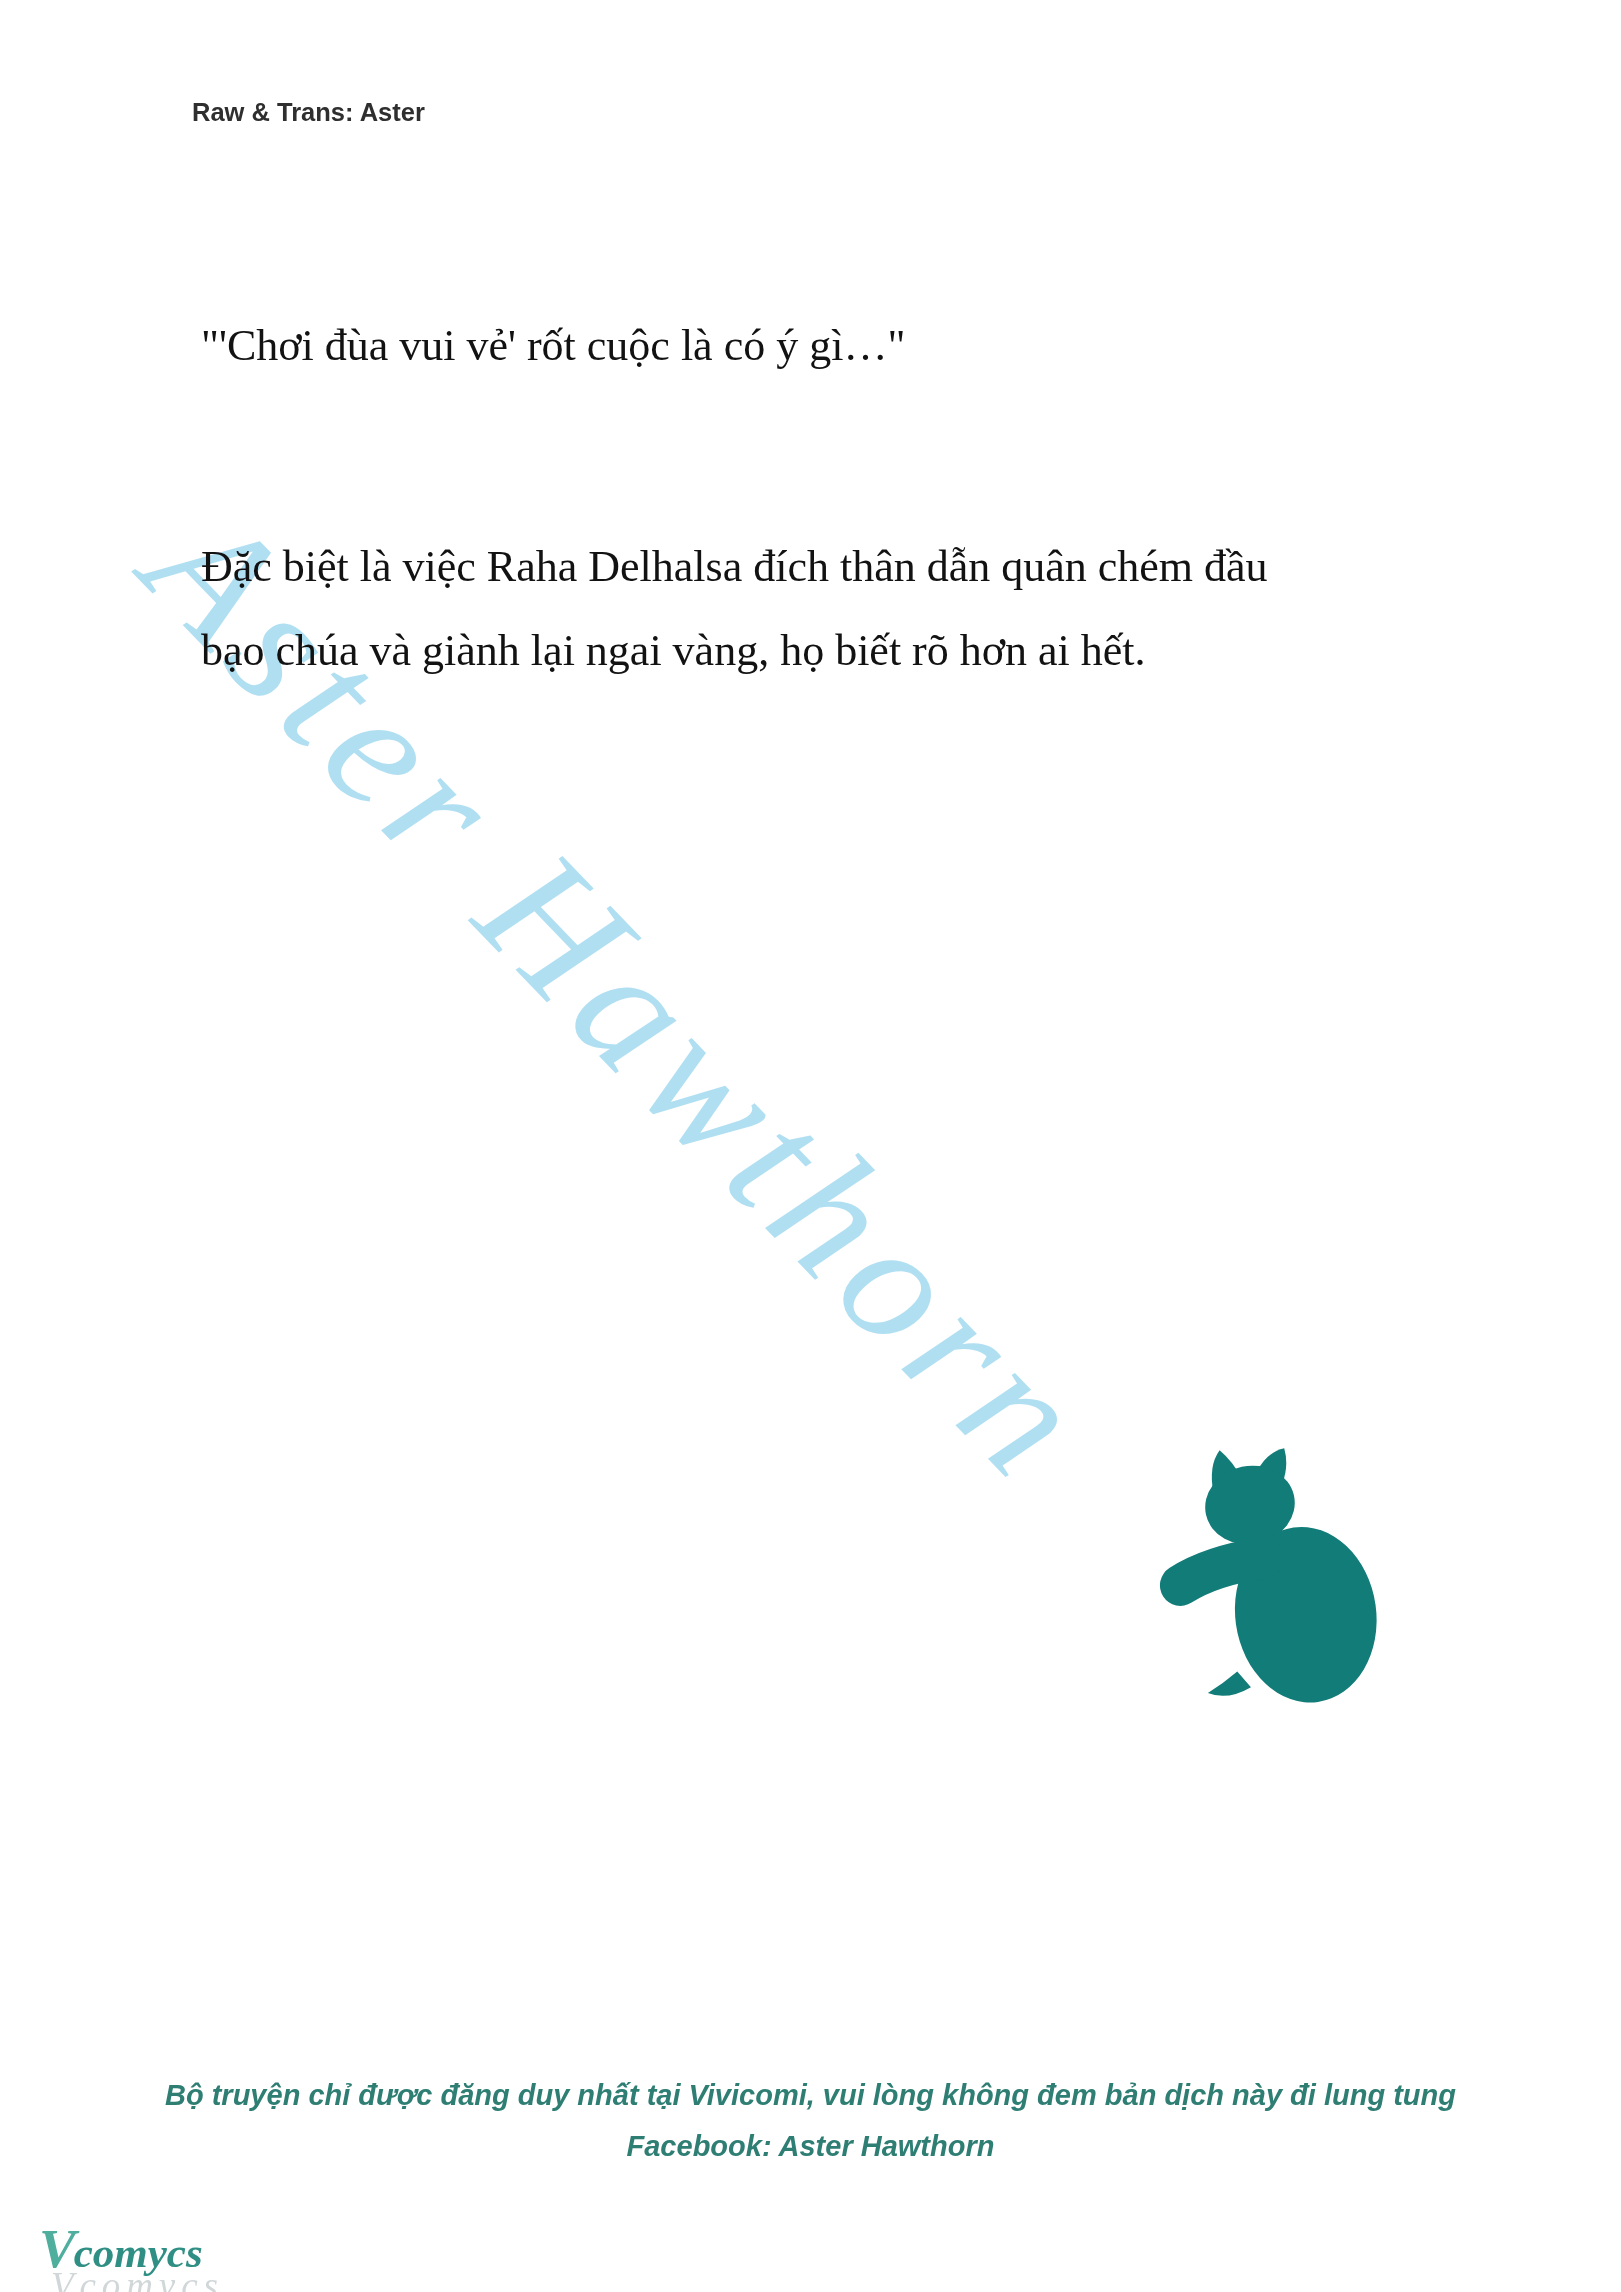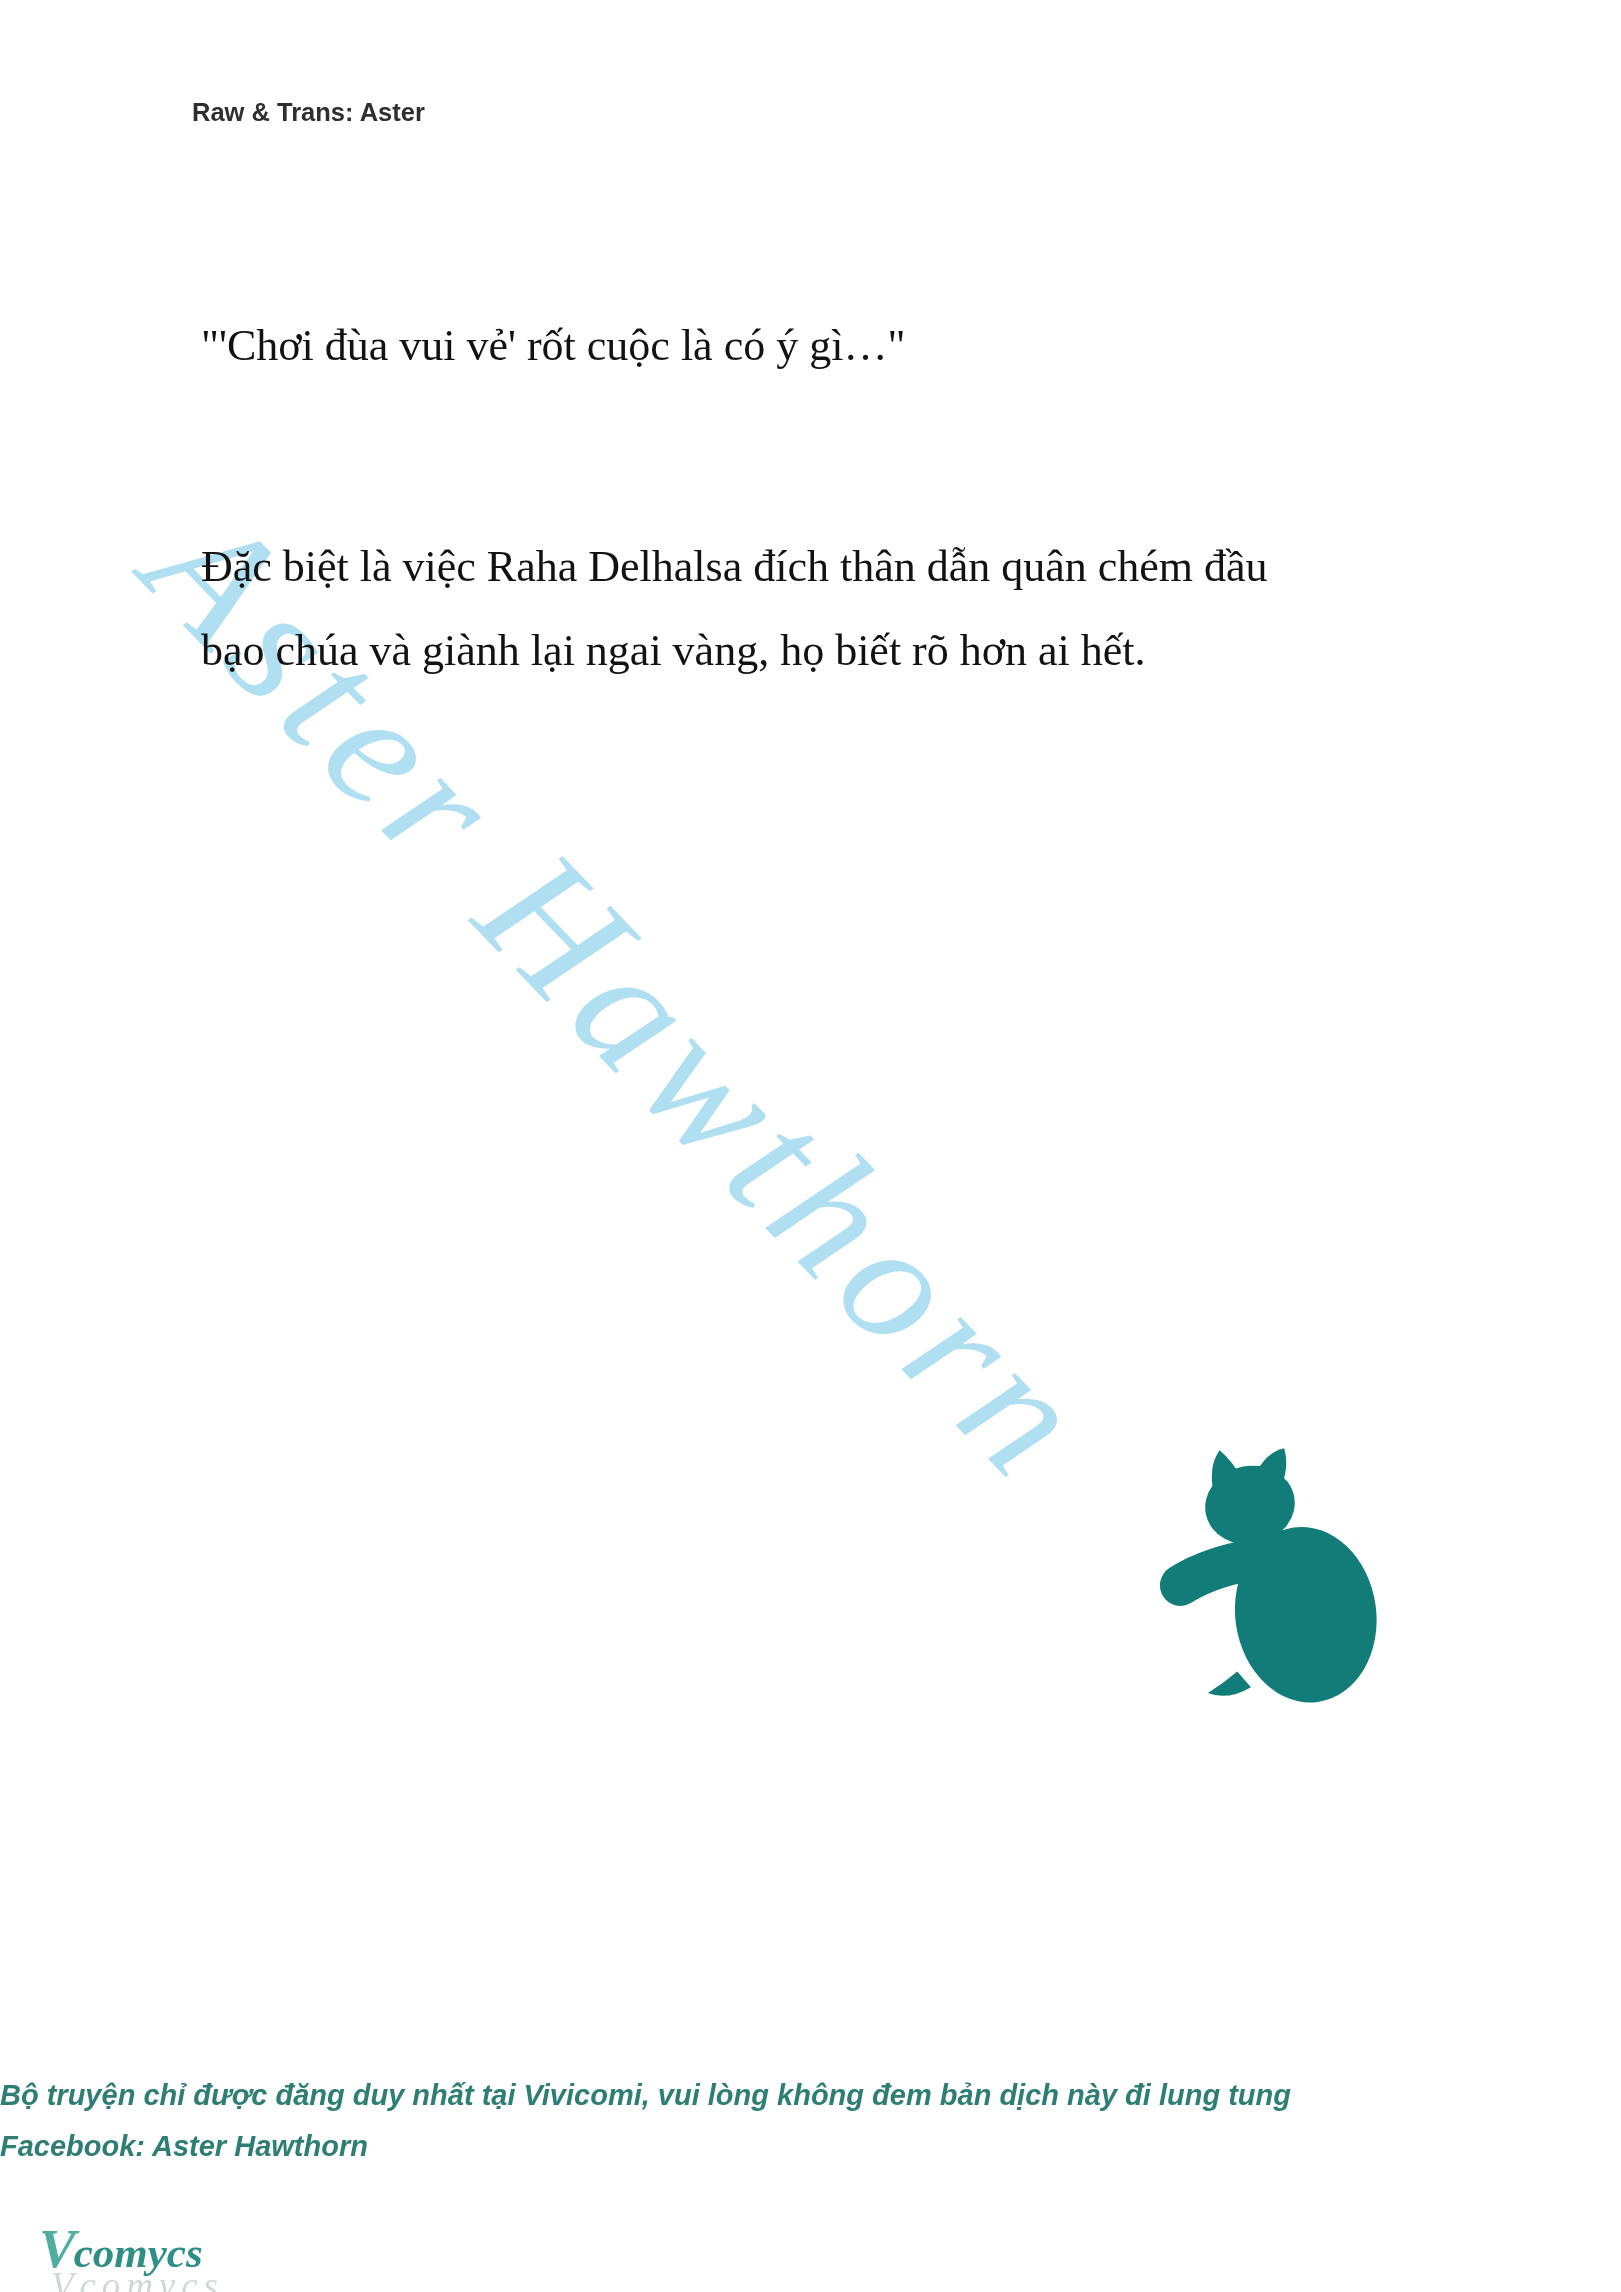--- a/index.html
+++ b/index.html
@@ -64,20 +64,21 @@
       top: 1448px;
       z-index: 2;
     }
 
     
     .footer {
       position: absolute;
       left: 0;
       right: 0;
       top: 2070px;
+      text-align: center;
       font-family: "Liberation Sans", "DejaVu Sans", sans-serif;
       font-weight: bold;
       font-style: italic;
       font-size: 29px;
       line-height: 51px;
       color: #2e7e74;
       z-index: 3;
     }
 
     

